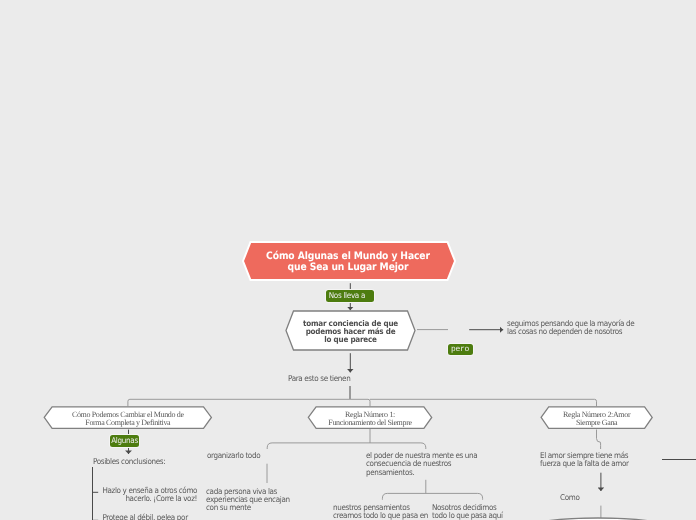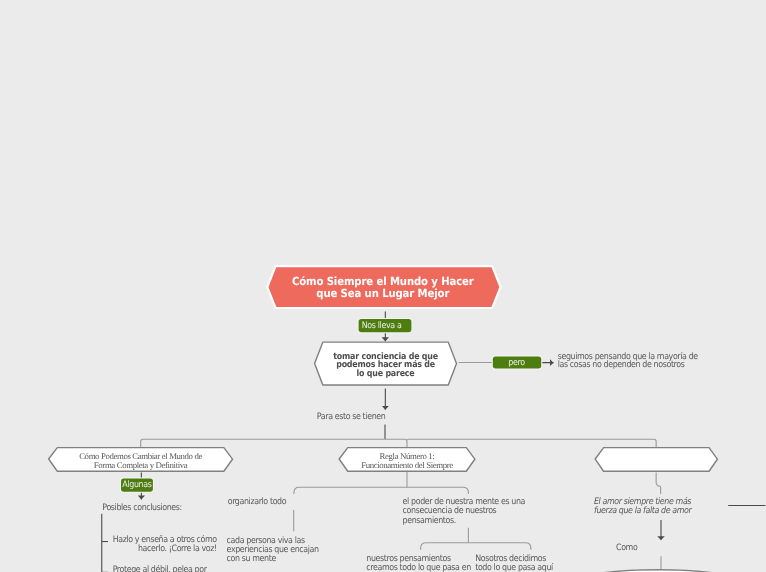--- a/index.html
+++ b/index.html
@@ -72,54 +72,58 @@
 
     <path class="ln dark" d="M600.9,472.7 L600.9,491" marker-end="url(#arw)"></path>
 
     <path class="ln" d="M600.9,505.6 L600.9,520"></path>
     <ellipse class="hex-plain" cx="598" cy="532" rx="84" ry="14"></ellipse>
 
     <path class="ln dark" d="M662,459.5 L696,459.5"></path>
   </svg>
 
   <div class="hexlabel title-txt" style="left:0;right:0;top:252px;">
-    <div>Cómo Siempre el Mundo y Hacer</div>
+    <div>Cómo Algunas el Mundo y Hacer</div>
     <div>que Sea un Lugar Mejor</div>
   </div>
 
   <div class="pill" style="left:325.6px;top:289.7px;width:48.7px;height:12px;line-height:12.5px;padding-right:6px;box-sizing:border-box;">
     <span>Nos lleva a</span>
   </div>
 
   <div class="hexlabel hex2-txt" style="left:286px;width:129px;top:320.3px;">
     <div>tomar conciencia de que</div>
     <div>podemos hacer más de</div>
     <div>lo que parece</div>
   </div>
 
-  <div class="pill" style="left:447.6px;top:324px;width:44px;height:11px;line-height:11px;">
+  <div class="pill" style="left:447.6px;top:344px;width:25px;height:11px;line-height:11px;font-family:Liberation Mono, monospace;">
     <span>pero</span>
   </div>
 
   <div class="txt" style="left:507px;width:126px;top:320px;">
     <div>seguimos pensando que la mayoría de</div>
     <div>las cosas no dependen de nosotros</div>
   </div>
 
   <div class="txt" style="left:288px;width:125px;top:375px;">
     <span>Para esto se tienen</span>
   </div>
 
   <div class="hexlabel hex3-txt" style="left:44.2px;width:167.2px;top:411.3px;">
     <div>Cómo Podemos Cambiar el Mundo de</div>
     <div>Forma Completa y Definitiva</div>
   </div>
   <div class="hexlabel hex3-txt" style="left:308.3px;width:123.4px;top:411.3px;">
     <div>Regla Número 1:</div>
     <div>Funcionamiento del Siempre</div>
+  </div>
+  <div class="hexlabel hex3-txt" style="left:541.1px;width:111.1px;top:411.3px;">
+    <div>Regla Número 2:Amor</div>
+    <div>Siempre Gana</div>
   </div>
 
   <div class="pill" style="left:110px;top:434.5px;width:29px;height:12px;line-height:12px;">
     <span>Algunas</span>
   </div>
 
   <div class="txt" style="left:93px;text-align:right;top:457.5px;">
     <span>Posibles conclusiones:</span>
   </div>
   <div class="txt" style="left:102.4px;text-align:right;top:486.5px;">
@@ -147,21 +151,21 @@
 
   <div class="txt" style="left:333px;width:100px;top:503.8px;">
     <div>nuestros pensamientos</div>
     <div>creamos todo lo que pasa en</div>
   </div>
   <div class="txt" style="left:432px;width:100px;top:503.8px;">
     <div>Nosotros decidimos</div>
     <div>todo lo que pasa aquí</div>
   </div>
 
-  <div class="txt" style="left:540px;width:121px;top:452px;font-style:italic;">
+  <div class="txt" style="left:540px;width:121px;top:452px;">
     <div>El amor siempre tiene más</div>
     <div>fuerza que la falta de amor</div>
   </div>
   <div class="txt" style="left:560px;width:81px;top:494px;">
     <span>Como</span>
   </div>
 
 </div>
 
 </body></html>

